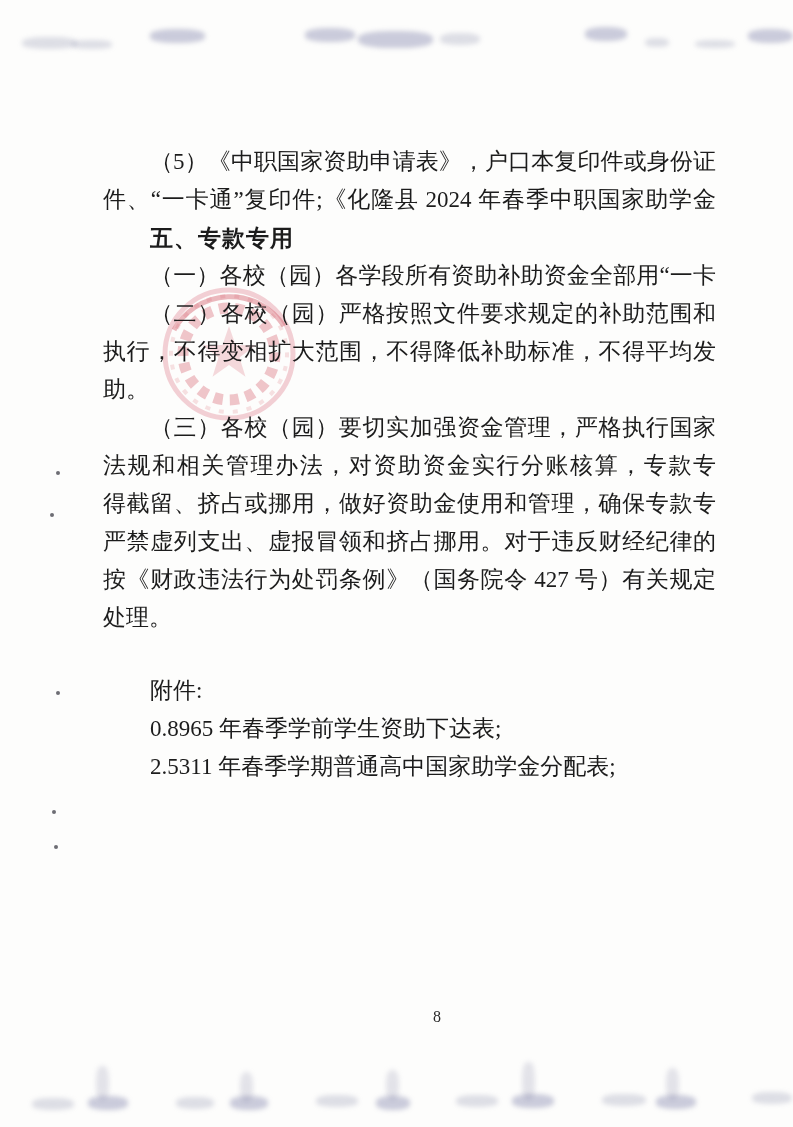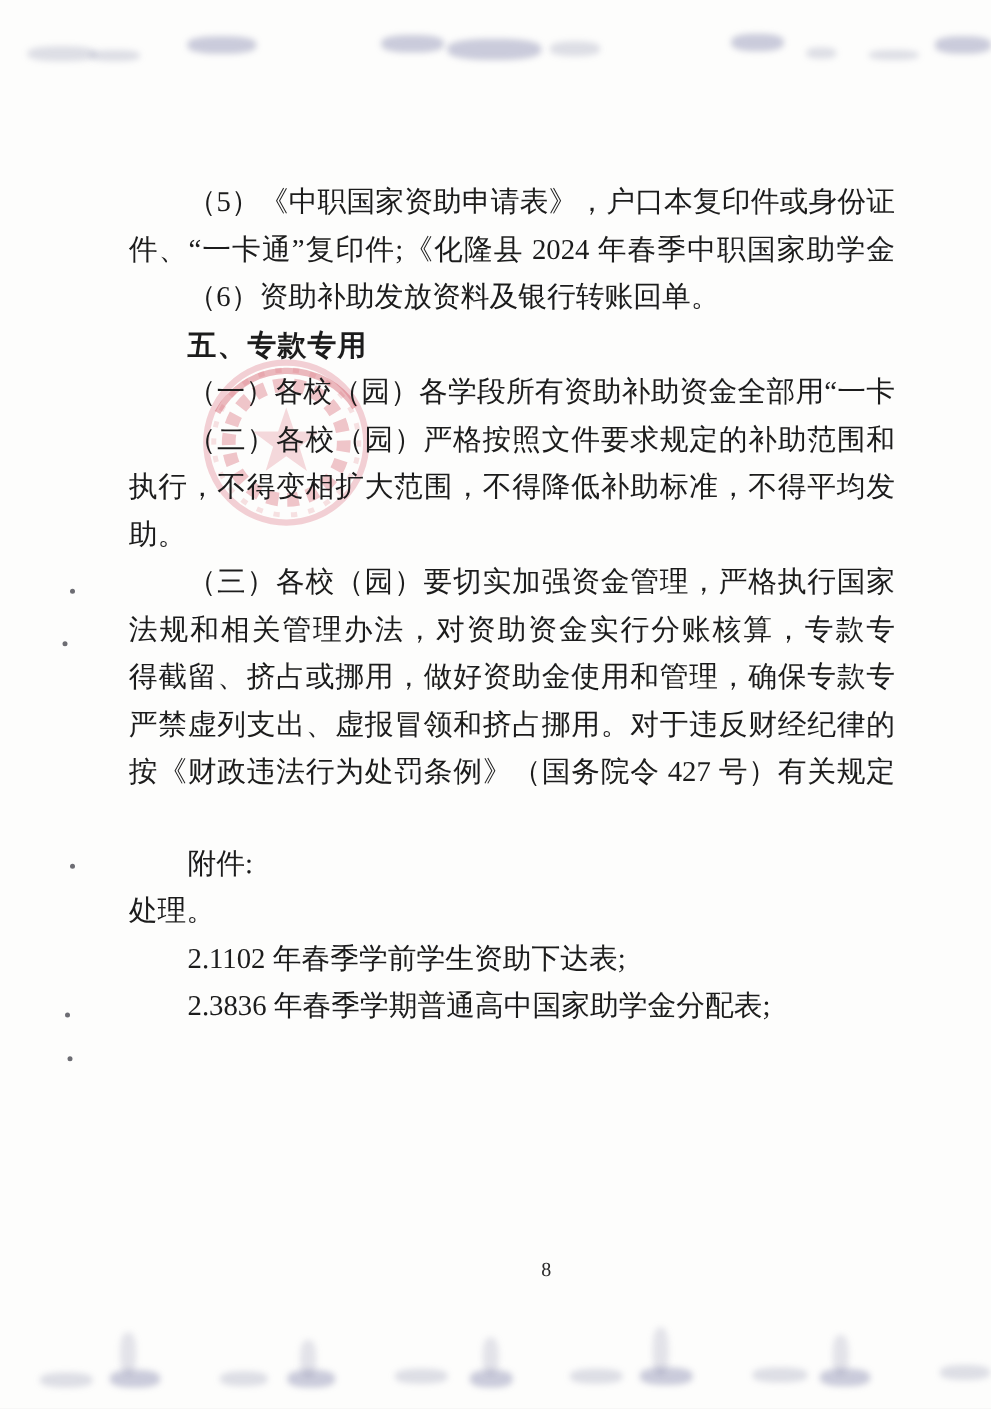--- a/index.html
+++ b/index.html
@@ -89,33 +89,32 @@
     <path d="M 22 52 A 64 64 0 0 1 132 48" fill="none" stroke="rgba(208,80,96,0.40)" stroke-width="5"></path>
     <circle cx="77" cy="76" r="46" fill="none" stroke="rgba(212,88,102,0.34)" stroke-width="11" stroke-dasharray="9 7" transform="rotate(-22 77 76)"></circle>
     <circle cx="77" cy="76" r="58" fill="none" stroke="rgba(214,92,106,0.18)" stroke-width="4" stroke-dasharray="5 9" transform="rotate(12 77 76)"></circle>
     <polygon points="77,48 83.5,67.1 103.6,67.3 87.5,79.4 93.5,98.7 77,87 60.5,98.7 66.5,79.4 50.4,67.3 70.5,67.1" fill="rgba(226,132,142,0.30)"></polygon>
   </svg>
 
   <main class="content">
     <div id="text-lines">
         <div class="line indent fill">（5）《中职国家资助申请表》，户口本复印件或身份证复印</div>
         <div class="line fill">件、“一卡通”复印件;《化隆县 2024 年春季中职国家助学金汇</div>
-        <div class="line indent">（6）资助补助发放资料及银行转账回单。</div>
         <div class="line indent heading">五、专款专用</div>
         <div class="line indent fill">（一）各校（园）各学段所有资助补助资金全部用“一卡通”</div>
         <div class="line indent fill">（二）各校（园）严格按照文件要求规定的补助范围和标准</div>
         <div class="line fill">执行，不得变相扩大范围，不得降低补助标准，不得平均发放补</div>
         <div class="line">助。</div>
         <div class="line indent fill">（三）各校（园）要切实加强资金管理，严格执行国家财经</div>
         <div class="line fill">法规和相关管理办法，对资助资金实行分账核算，专款专用，不</div>
         <div class="line fill">得截留、挤占或挪用，做好资助金使用和管理，确保专款专用，</div>
         <div class="line fill">严禁虚列支出、虚报冒领和挤占挪用。对于违反财经纪律的行为，</div>
         <div class="line fill">按《财政违法行为处罚条例》（国务院令 427 号）有关规定严肃</div>
+        <div class="line">处理。</div>
         <div class="line indent gap">附件:</div>
-        <div class="line">处理。</div>
-        <div class="line indent">2.1102 年春季学前学生资助下达表;</div>
-        <div class="line indent">2.3836 年春季学期普通高中国家助学金分配表;</div>
+        <div class="line indent">0.8965 年春季学前学生资助下达表;</div>
+        <div class="line indent">2.5311 年春季学期普通高中国家助学金分配表;</div>
       </div>
   </main>
 
   <div class="pagenum">8</div>
 
 </div>
 
 </body></html>

